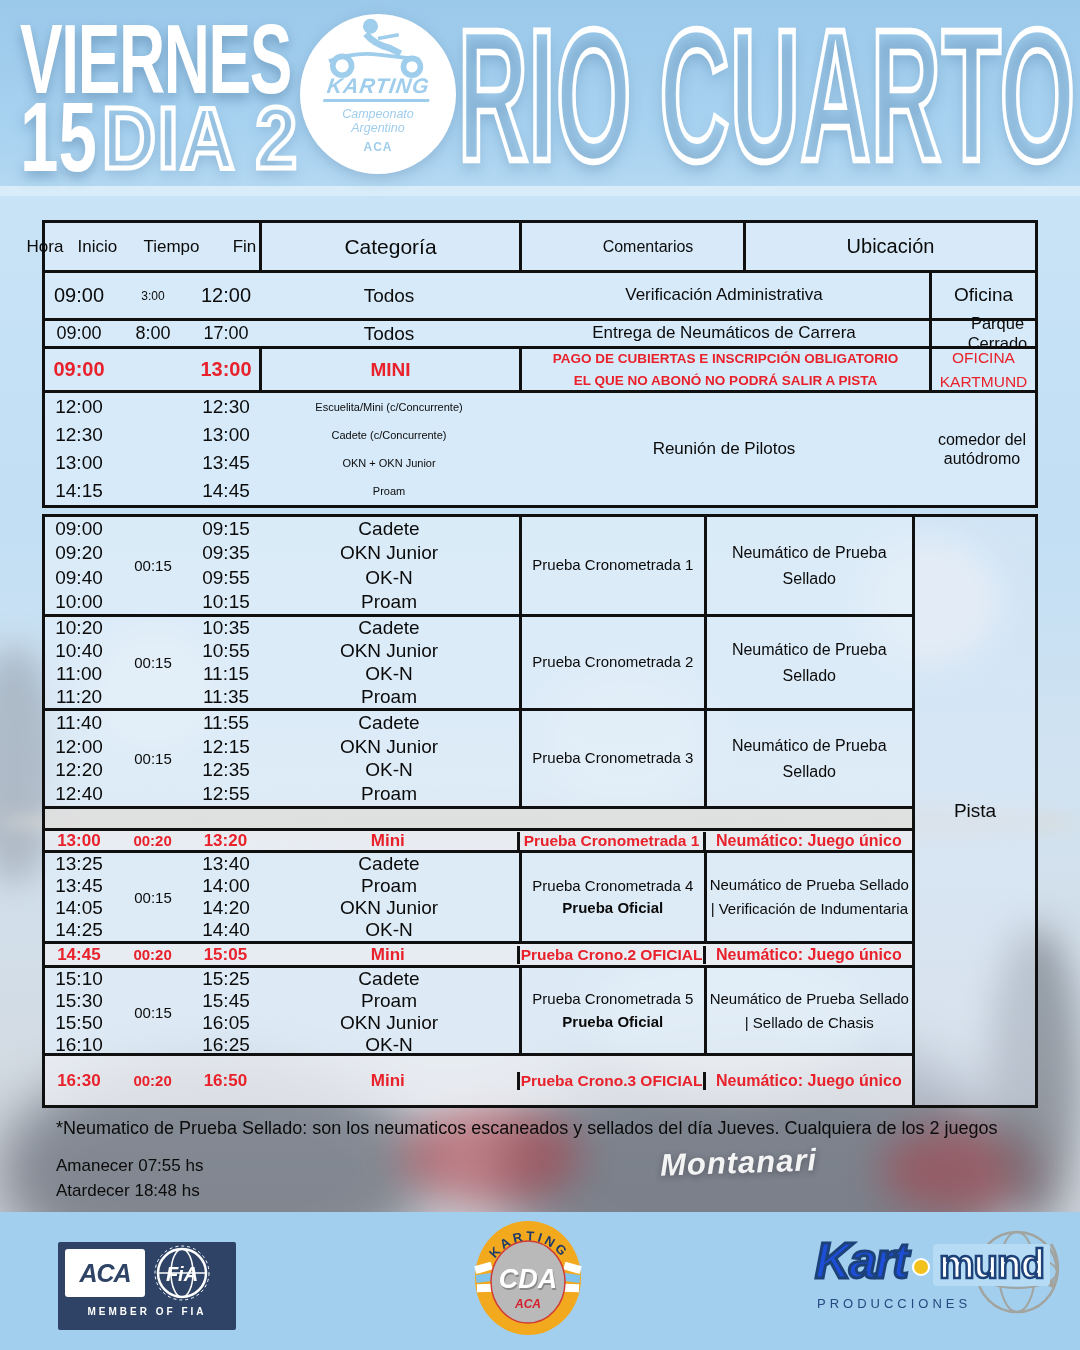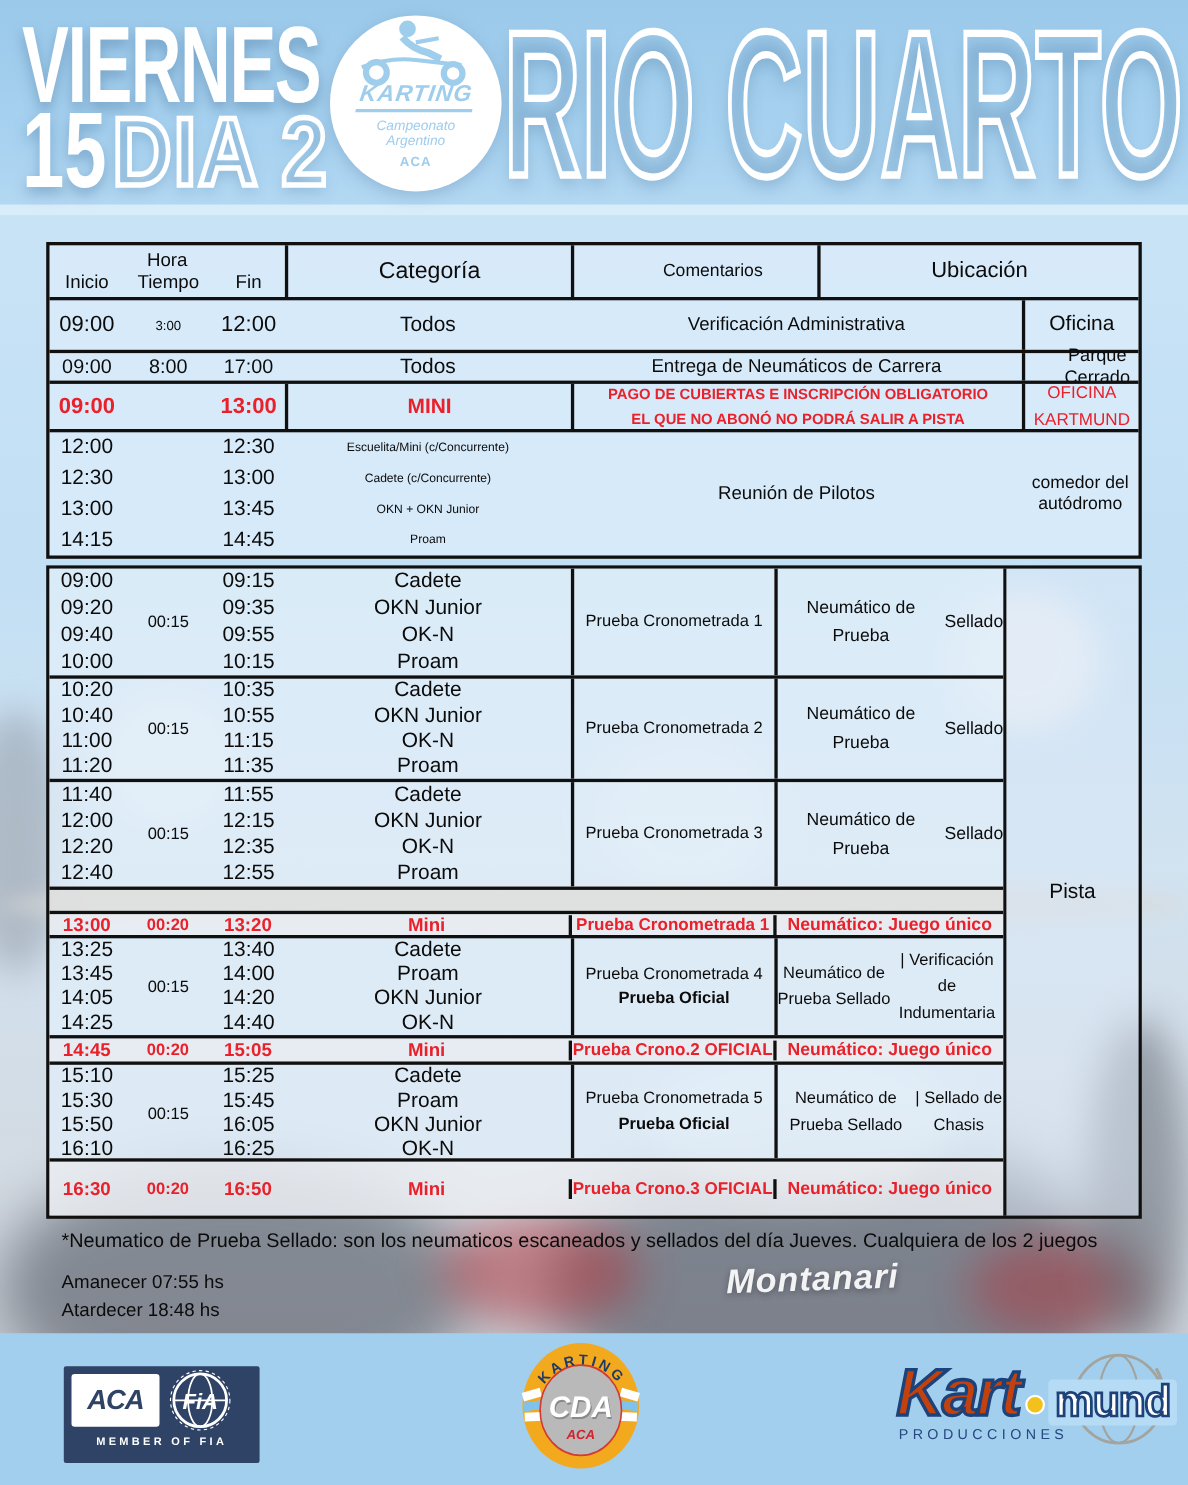--- a/index.html
+++ b/index.html
@@ -59,21 +59,21 @@
   .row{display:flex;box-sizing:border-box;}
   .row + .row{border-top:3px solid #101010;}
   .cell{box-sizing:border-box;display:flex;align-items:center;justify-content:center;text-align:center;}
   .bl{border-left:3px solid #101010;}
   .red{color:#e8212b;}
   .bold{font-weight:bold;}
 
   
   .t1{top:220px;height:288px;display:flex;flex-direction:column;background:rgba(216,234,249,.97);}
   .t1 .th{height:47px;}
-  .h-hora{width:214px;flex-direction:column;justify-content:center;font-size:17px;}
+  .h-hora{width:214px;flex-direction:row;justify-content:center;font-size:17px;}
   .h-hora .sub{display:flex;width:100%;}
   .h-hora .sub span{display:block;text-align:center;}
   .h-hora .s1{width:68px;}.h-hora .s2{width:80px;}.h-hora .s3{width:66px;}
   .h-cat{width:260px;font-size:21px;}
   .h-ses{width:186px;font-size:16px;}
   .h-com{width:224px;font-size:16px;padding-left:31px;}
   .h-ubi{flex:1;font-size:20px;}
   .t1 .ra{height:48px;}
   .t1 .rb{height:28px;}
   .t1 .rc{height:44px;}
@@ -101,21 +101,21 @@
   .rd .z-ubi{font-size:16px;}
 
   
   .t2{top:514px;height:594px;display:flex;background:transparent;}
   .t2-left{width:870px;border-right:3px solid #101010;box-sizing:border-box;display:flex;flex-direction:column;}
   .t2-right{flex:1;display:flex;align-items:center;justify-content:center;
     background:rgba(221,234,247,.5);font-size:19px;}
   .g{background:rgba(224,237,249,.8);}
   .g .grid4 .lc{font-size:19px;}
   .gs{width:186px;flex-direction:column;font-size:15px;line-height:1.5;}
-  .gc{width:210px;font-size:16px;line-height:1.6;}
+  .gc{width:210px;flex-direction:column;font-size:16px;line-height:1.6;}
   .g4c .gc,.g5c .gc{font-size:15px;}
   .sp{background:rgba(224,224,224,.92);height:22px;}
   .mini{background:rgba(235,239,243,.85);align-items:center;}
   .mini span{display:flex;align-items:center;justify-content:center;font-weight:bold;font-size:17px;}
   .mini .mi{width:68px;}.mini .mt{width:80px;font-size:15px;}.mini .mf{width:66px;}
   .mini .mc{width:260px;}
   .mini .ms{width:186px;font-size:15.5px;box-sizing:border-box;}
   .mini .mm{width:210px;font-size:16px;box-sizing:border-box;}
   .hg1{height:97px;}.hg2{height:94px;}.hg3{height:98px;}.hg4{height:91px;}.hg5{height:88px;}
   .hm1{height:22px;}.hm2{height:24px;}.hm3{flex:1;}
@@ -132,21 +132,21 @@
   .aca-box{background:#fff;border-radius:3px;width:80px;height:48px;margin-left:7px;
     display:flex;align-items:center;justify-content:center;}
   .aca-box span{font-weight:bold;font-style:italic;font-size:25px;color:#2e4365;letter-spacing:-1px;}
   .fia-em{margin-left:6px;}
   .member{color:#fff;font-size:10px;font-weight:bold;letter-spacing:3px;margin-top:2px;}
 
   .logo-cda{position:absolute;left:472px;top:1214px;z-index:4;}
   .logo-km{position:absolute;left:815px;top:1228px;width:250px;height:100px;z-index:4;}
   .km-globe{position:absolute;right:0;top:-4px;opacity:.85;}
   .km-line{position:absolute;left:0;top:8px;display:flex;align-items:flex-end;}
-  .km-kart{font-size:60px;font-weight:bold;font-style:italic;color:#c2410c;
+  .km-kart{font-size:50px;font-weight:bold;font-style:italic;color:#1d4ed8;
     -webkit-text-stroke:3px #1d4179;letter-spacing:-2px;line-height:1;}
   .km-dot{width:14px;height:14px;border-radius:50%;background:#f3c11c;border:2px solid #fff;
     margin:0 3px 10px 5px;}
   .km-mund{font-size:40px;font-weight:bold;color:#fff;-webkit-text-stroke:2.5px #1d4179;
     background:#b5dcf4;border-radius:4px;padding:0 6px 2px;line-height:1;letter-spacing:-1px;}
   .km-sub{position:absolute;left:2px;top:68px;font-size:13px;color:#27497f;letter-spacing:4px;}
 </style>
 </head>
 <body>
 

